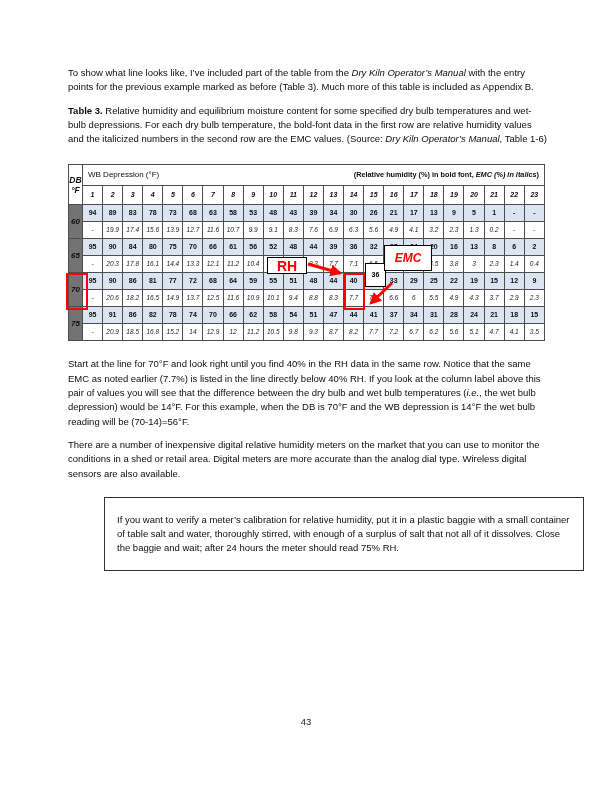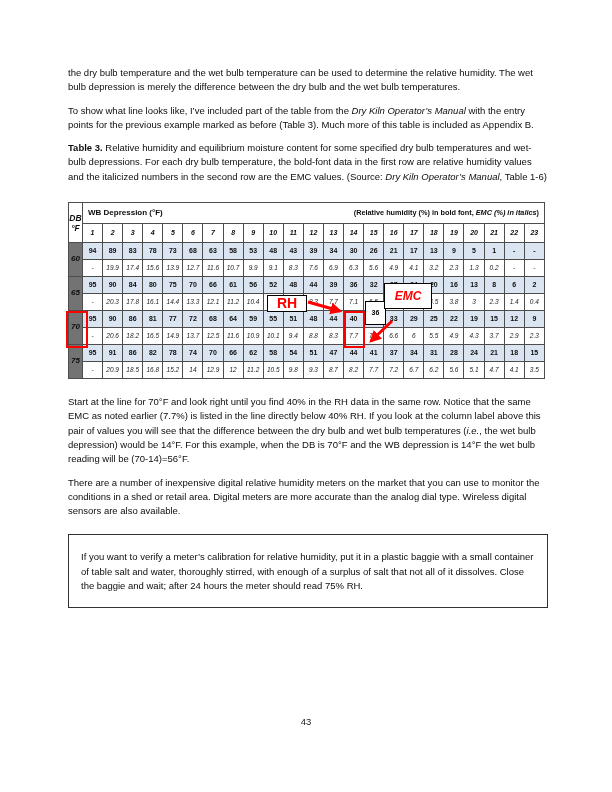--- a/index.html
+++ b/index.html
@@ -10,50 +10,49 @@
   .content p { margin: 0 0 9px 0; }
   .caption { margin-bottom: 0 !important; }
 
   
   .table-wrap { position: relative; width: 477px; margin-top: 18px; margin-bottom: 16px; }
   table.rhemc { border-collapse: collapse; table-layout: fixed; width: 477px; border: 1.5px solid #000; background: #fff; }
   table.rhemc th, table.rhemc td { border: 1px solid #4d4d4d; padding: 0; text-align: center; vertical-align: middle; overflow: hidden; white-space: nowrap; }
   th.db-head { width: 14px; font-size: 8.5px; line-height: 10px; font-weight: bold; height: 40px; font-style: italic; }
   th.wb-head { height: 21px; }
   th.wb-head .hdr-flex { display: flex; justify-content: space-between; align-items: center; padding: 0 5px; }
-  .wb-title { font-size: 8px; font-weight: bold; }
+  .wb-title { font-size: 8px; font-weight: normal; }
   .legend { font-size: 7.3px; font-weight: bold; }
   .legend i { font-weight: bold; }
   th.col-num { height: 19px; font-size: 7px; font-weight: bold; font-style: italic; }
   td.db { font-size: 8px; font-weight: bold; font-style: italic; background: #737373; border-right: 5px solid #000; }
   td.rh { height: 16px; font-size: 7px; font-weight: bold; background: #dbe5f1; line-height: 16px; }
   td.emc { height: 16px; font-size: 6.5px; font-style: italic; background: #fff; line-height: 16px; color: #222; }
 
   
   .anno { position: absolute; }
   .red-rect { border: 2.5px solid #ff0000; background: transparent; z-index: 3; }
   .rect-db70 { left: -2px; top: 109px; width: 22px; height: 37px; border-width: 2px; }
   .rect-col14 { left: 276px; top: 109px; width: 21px; height: 37px; }
   .callout { background: #fff; border: 1px solid #000; color: #ff0000; font-weight: bold; display: flex; align-items: center; justify-content: center; z-index: 4; }
   .callout-rh { left: 199px; top: 93px; width: 40px; height: 17px; font-size: 14px; }
   .callout-emc { left: 316px; top: 81px; width: 48px; height: 26px; font-size: 12px; font-style: italic; }
   .box36 { left: 297px; top: 99px; width: 21px; height: 24px; background: #fff; border: 1px solid #000; color: #000; font-size: 7px; font-weight: bold; display: flex; align-items: center; justify-content: center; z-index: 4; }
   svg.arrows { position: absolute; left: 0; top: 0; width: 477px; height: 180px; z-index: 5; pointer-events: none; }
 
   
-  .note-box { border: 1px solid #333; padding: 15px 12px 14px 12px; margin-top: 16px; width: 480px; }
+  .note-box { border: 1px solid #333; padding: 15px 12px 14px 12px; margin-top: 16px; width: 480px; margin-left: 36px; }
   .page-num { position: absolute; left: 0; top: 716px; width: 612px; text-align: center; font-size: 9.5px; color: #222; }
 </style>
 </head>
 <body>
 
 <div class="page">
   <div class="content">
 
-    <p>the dry bulb temperature and the wet bulb temperature can be used to determine the relative humidity. The wet bulb depression is merely the difference between the dry bulb and the wet bulb temperatures.</p>
 
     <p><span>To show what line looks like, I’ve included part of the table from the </span><i>Dry Kiln Operator’s Manual</i><span> with the entry points for the previous example marked as before (Table 3). Much more of this table is included as Appendix B.</span></p>
 
     <p class="caption"><b>Table 3.</b><span> Relative humidity and equilibrium moisture content for some specified dry bulb temperatures and wet-bulb depressions. For each dry bulb temperature, the bold-font data in the first row are relative humidity values and the italicized numbers in the second row are the EMC values. (Source: </span><i>Dry Kiln Operator’s Manual</i><span>, Table 1-6)</span></p>
 
     <div class="table-wrap">
       <table class="rhemc">
         <thead>
           <tr>
             <th class="db-head" rowspan="2">

